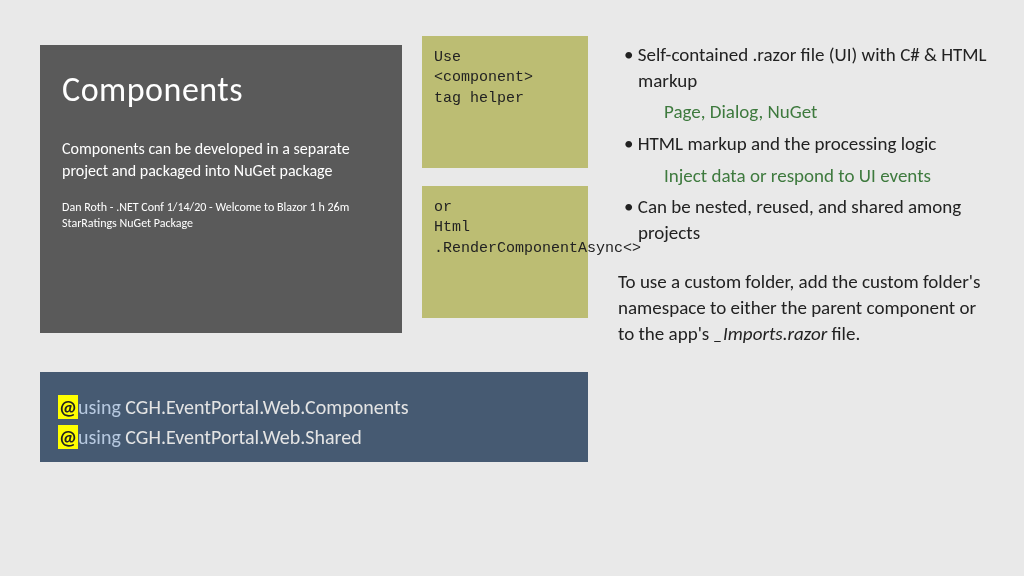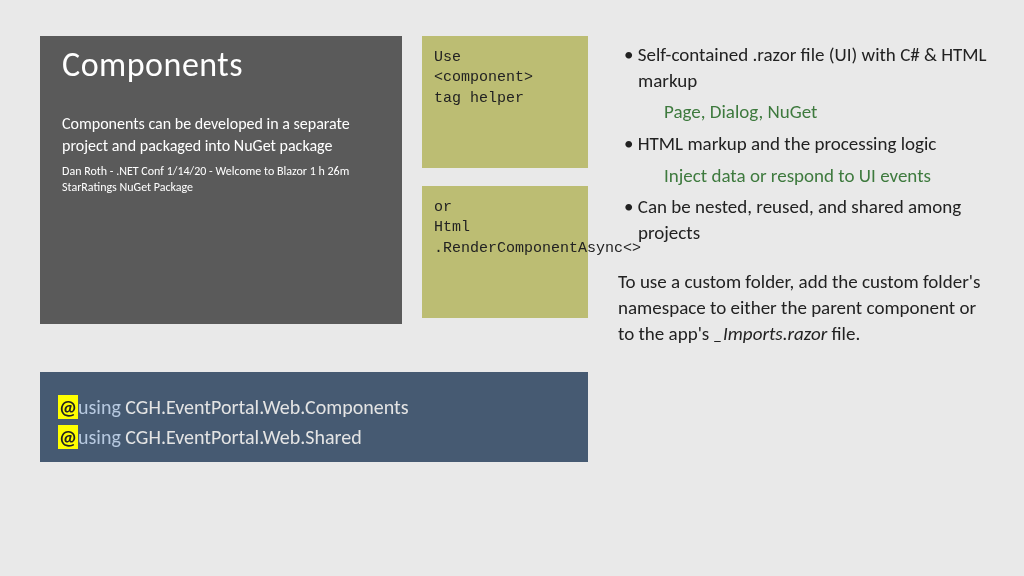--- a/index.html
+++ b/index.html
@@ -7,28 +7,28 @@
   body { background: #fff; }
 
   .slide {
     width: 1024px; height: 576px;
     background: #e9e9e9;
     position: relative;
   }
 
   .title-box {
     position: absolute;
-    left: 40px; top: 36px;
+    left: 40px; top: 45px;
     width: 362px; height: 288px;
     background: #5a5a5a;
     color: #fff;
-    padding: 8px 22px 20px 22px;
+    padding: 24px 22px 20px 22px;
   }
   .title-box h1 { font-size: 34px; font-weight: 400; letter-spacing: 0.5px; margin-bottom: 28px; }
-  .title-box .desc { font-size: 16px; line-height: 1.35; margin-bottom: 7px; }
+  .title-box .desc { font-size: 16px; line-height: 1.35; margin-bottom: 18px; }
   .title-box .attr { font-size: 12px; line-height: 1.35; }
 
   .olive-box {
     position: absolute;
     background: #bcbd73;
     font-family: Consolas, "Courier New", monospace;
     font-size: 15px; line-height: 1.35;
     padding: 12px 12px;
     color: #222;
   }

